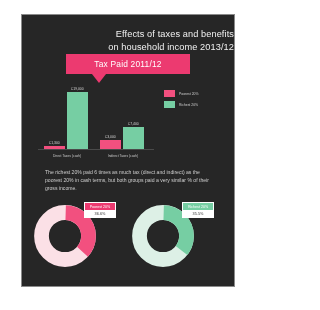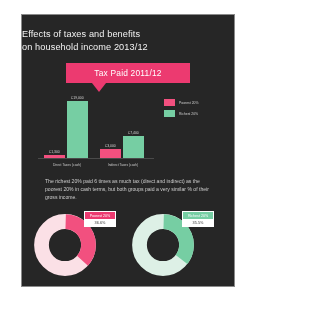--- a/index.html
+++ b/index.html
@@ -20,32 +20,32 @@
     top: 14px;
     width: 214px;
     height: 273px;
     background: #262626;
     border: 1px solid #8a8a8a;
     box-sizing: border-box;
   }
 
   .headline {
     margin-top: 13px;
-    text-align: left;
+    text-align: right;
     color: #f2f2f2;
     font-size: 9.2px;
     line-height: 13px;
     letter-spacing: 0.1px;
   }
   .headline-line { display: block; }
 
   
   .banner-wrap {
     position: relative;
-    margin: 9px auto 0 auto;
+    margin: 0 auto 0 auto;
     width: 124px;
   }
   .banner {
     background: #ec3a70;
     color: #ffffff;
     font-size: 8.4px;
     text-align: center;
     padding: 5px 0 5px 0;
     letter-spacing: 0.2px;
   }

